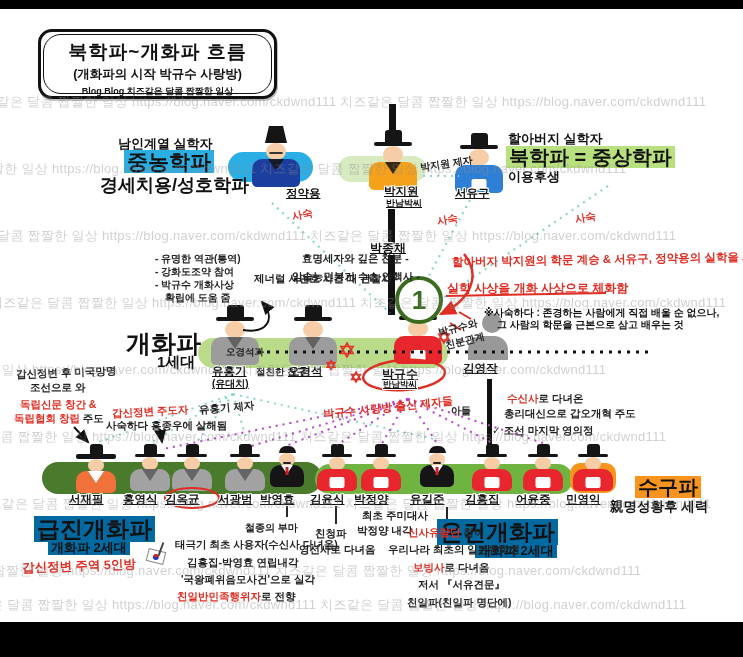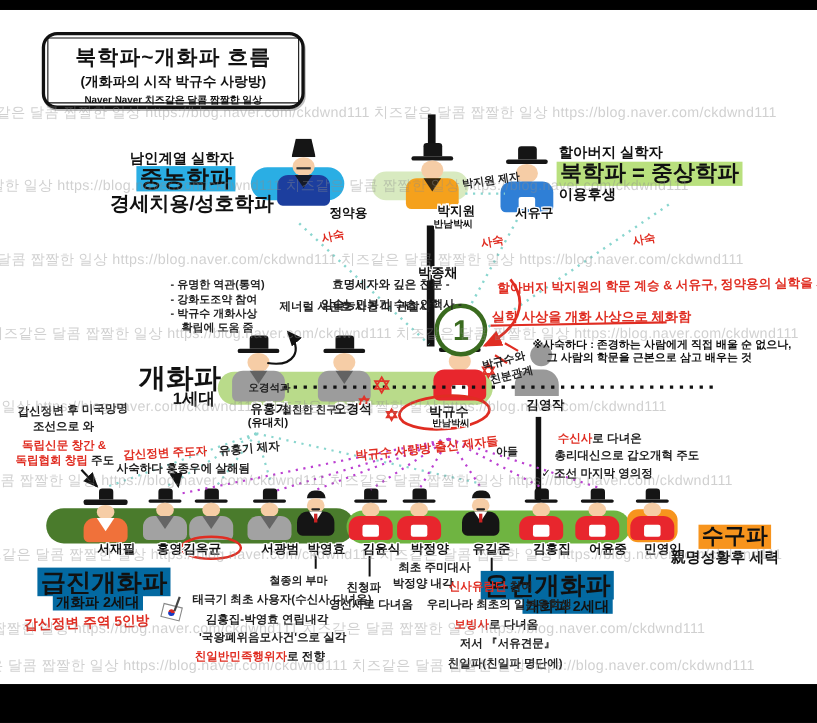--- a/index.html
+++ b/index.html
@@ -4,37 +4,37 @@
 <style>
   html,body{margin:0;padding:0;background:#000;}
   body{font-family:"Liberation Sans","DejaVu Sans",sans-serif;}
   #stage{position:relative;width:743px;height:657px;background:#000;overflow:hidden;}
   #canvas{position:absolute;left:0;top:9px;width:743px;height:613px;background:#fff;}
   .abs{position:absolute;}
   
   .wm{position:absolute;white-space:nowrap;font-size:13px;color:#8c8c8c;opacity:.4;z-index:6;pointer-events:none;letter-spacing:.3px;}
   
   .titlebox{position:absolute;left:38px;top:20px;width:233px;height:64px;background:#fff;border:3px solid #111;border-radius:14px;z-index:4;box-shadow:1px 2px 0 rgba(0,0,0,.25);}
-  .titlebox .in{position:absolute;inset:2px;border:1px solid #111;border-radius:2px;text-align:center;}
+  .titlebox .in{position:absolute;inset:2px;border:1px solid #111;border-radius:18px;text-align:center;}
   .t1{margin-top:4px;font-size:19px;font-weight:900;letter-spacing:1px;color:#111;}
   .t2{font-size:12.5px;font-weight:800;color:#111;margin-top:1px;}
   .t3{font-size:9px;font-weight:700;color:#111;margin-top:2px;}
   
   .hl{position:absolute;z-index:4;font-weight:900;color:#111;white-space:nowrap;}
   .mark-blue{background:#2aaee4;padding:0 3px;}
   .mark-green{background:#b9e07e;padding:0 3px;}
   .mark-green2{background:#0369a1;padding:0 3px;}
   .mark-orange{background:#f7941d;padding:0 3px;}
   
   .bar{position:absolute;z-index:1;border-radius:16px;}
   
   .vbar{position:absolute;background:#111;z-index:2;}
   
-  .flabel{position:absolute;z-index:4;font-weight:800;font-size:11.5px;color:#111;text-align:right;white-space:nowrap;
-    text-shadow:-1px -1px 0 #fff,1px -1px 0 #fff,-1px 1px 0 #fff,1px 1px 0 #fff,0 -1px 0 #fff,0 1px 0 #fff,-1px 0 0 #fff,1px 0 0 #fff;}
+  .flabel{position:absolute;z-index:4;font-weight:800;font-size:11.5px;color:#111;text-align:left;white-space:nowrap;
+    text-shadow:-1px -1px 0 #fff,1px -1px 0 #fff,-1px 1px 0 #fff,1px 1px 0 #fff,0 -1px 0 #fff,0 1px 0 #fff,-1px 0 0 #fff,1px 0 0 #fff;text-decoration:underline;}
   .fsub{font-size:9px;font-weight:700;}
   
   .hw{position:absolute;z-index:4;font-size:10.5px;color:#222;white-space:nowrap;font-weight:600;}
   .hw .red,.hw.red{color:#e02d22;font-weight:700;}
   
   .person{position:absolute;z-index:2;}
   .lg{width:48px;} .sm{width:40px;}
   .crown{background:#151515;margin:0 auto;border-radius:3px 3px 0 0;}
   .brim{background:#151515;margin:0 auto;border-radius:2px;}
   .lg .crown{width:17px;height:12px;} .lg .brim{width:38px;height:4px;}
@@ -78,21 +78,21 @@
     <div class="wm" style="left:-130px;top:352px">치즈같은 달콤 짭짤한 일상 https://blog.naver.com/ckdwnd111   치즈같은 달콤 짭짤한 일상 https://blog.naver.com/ckdwnd111</div>
     <div class="wm" style="left:-70px;top:419px">치즈같은 달콤 짭짤한 일상 https://blog.naver.com/ckdwnd111   치즈같은 달콤 짭짤한 일상 https://blog.naver.com/ckdwnd111</div>
     <div class="wm" style="left:-25px;top:486px">치즈같은 달콤 짭짤한 일상 https://blog.naver.com/ckdwnd111   치즈같은 달콤 짭짤한 일상 https://blog.naver.com/ckdwnd111</div>
     <div class="wm" style="left:-95px;top:553px">치즈같은 달콤 짭짤한 일상 https://blog.naver.com/ckdwnd111   치즈같은 달콤 짭짤한 일상 https://blog.naver.com/ckdwnd111</div>
     <div class="wm" style="left:-50px;top:587px">치즈같은 달콤 짭짤한 일상 https://blog.naver.com/ckdwnd111   치즈같은 달콤 짭짤한 일상 https://blog.naver.com/ckdwnd111</div>
 
     <div class="titlebox">
       <div class="in">
         <div class="t1">북학파~개화파 흐름</div>
         <div class="t2">(개화파의 시작 박규수 사랑방)</div>
-        <div class="t3">Naver Naver 치즈같은 달콤 짭짤한 일상</div>
+        <div class="t3">Blog Blog 치즈같은 달콤 짭짤한 일상</div>
       </div>
     </div>
 
     <div class="hl" style="left:118px;top:126px;font-size:13px">남인계열 실학자</div>
     <div class="hl" style="left:124px;top:139px;font-size:21px"><span class="mark-blue">중농학파</span></div>
     <div class="hl" style="left:100px;top:164px;font-size:18px">경세치용/성호학파</div>
 
     <div class="hl" style="left:508px;top:121px;font-size:13px">할아버지 실학자</div>
     <div class="hl" style="left:506px;top:135px;font-size:20px"><span class="mark-green">북학파 = 중상학파</span></div>
     <div class="hl" style="left:508px;top:159px;font-size:13px">이용후생</div>

